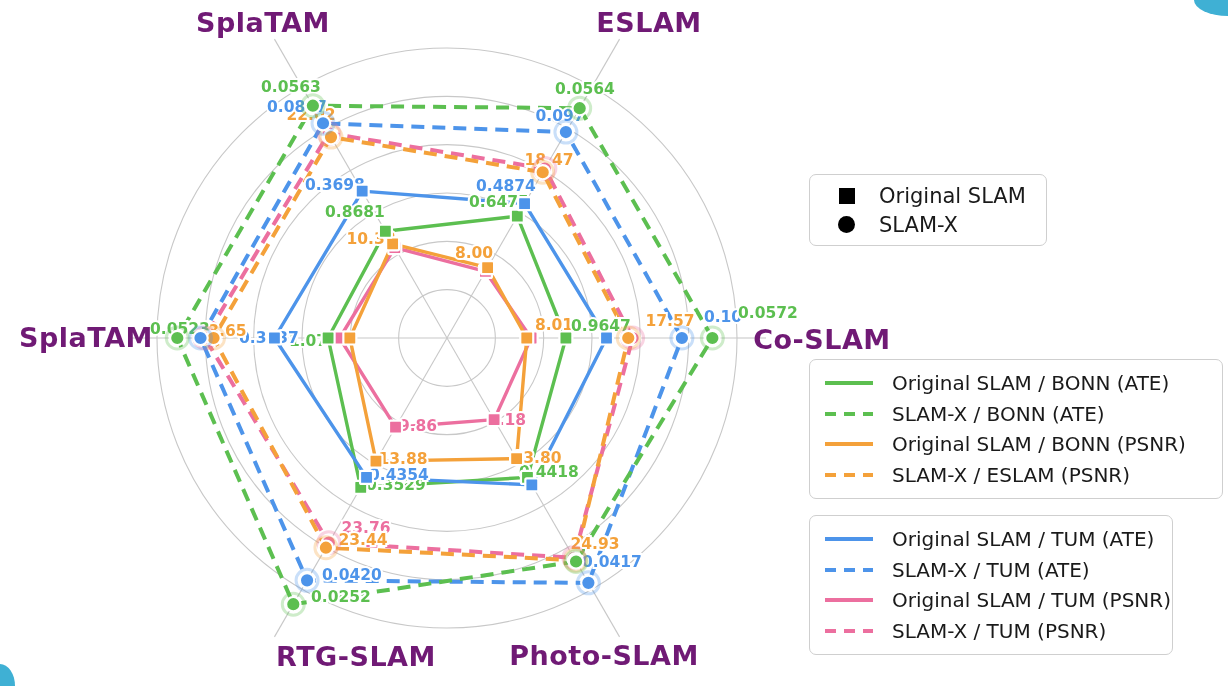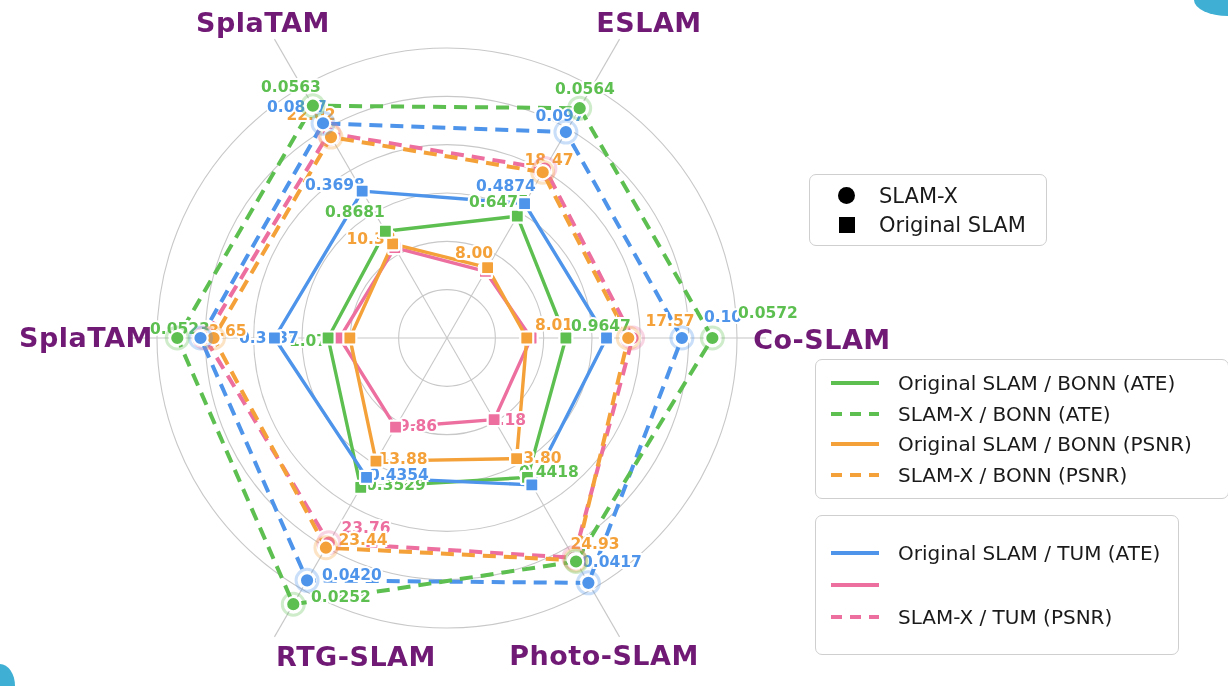--- a/index.html
+++ b/index.html
@@ -14,21 +14,21 @@
               font-size:27px;color:#701a75;white-space:nowrap;letter-spacing:0.5px;}
   .legend-box{position:absolute;background:#fff;border:1.6px solid #cfcfcf;border-radius:7px;
               box-sizing:border-box;display:flex;flex-direction:column;justify-content:center;}
   .legend-row{display:flex;align-items:center;}
   .legend-label{color:#1a1a1a;white-space:nowrap;}
   .mk-legend{left:809px;top:174px;width:238px;height:72px;padding:6px 10px;}
   .mk-legend .legend-row{height:32px;gap:24px;padding-left:18px;}
   .mk-legend .legend-label{font-size:21px;}
   .mk-dot{width:17px;height:17px;border-radius:50%;background:#000;flex:0 0 auto;}
   .mk-sq{width:16px;height:16px;background:#000;flex:0 0 auto;margin-left:1px;}
-  .line-legend{padding:8px 14px;margin-left:6px;}
+  .line-legend{padding:8px 14px;}
   .line-legend .legend-row{height:32px;gap:18px;}
   .line-legend .legend-label{font-size:20px;}
   .bonn-legend{left:809px;top:359px;width:414px;height:140px;}
   .tum-legend{left:809px;top:515px;width:364px;height:140px;}
   .sample{flex:0 0 auto;}
 </style>
 </head>
 <body>
 
 <div class="stage">
@@ -171,27 +171,27 @@
       <div class="axis-title" style="left: 822px; top: 339px;">Co-SLAM</div>
       <div class="axis-title" style="left: 649px; top: 22px;">ESLAM</div>
       <div class="axis-title" style="left: 263px; top: 22px;">SplaTAM</div>
       <div class="axis-title" style="left: 86px; top: 337px;">SplaTAM</div>
       <div class="axis-title" style="left: 337px; top: 656px; margin-left: 19px;">RTG-SLAM</div>
       <div class="axis-title" style="left: 604px; top: 655px;">Photo-SLAM</div>
     </div>
 
   <div class="legend-box mk-legend" id="marker-legend">
       <div class="legend-row">
+        <span class="mk-sq"></span>
+        <span class="legend-label">Original SLAM</span>
+      </div>
+      <div class="legend-row">
         <span class="mk-dot"></span>
         <span class="legend-label">SLAM-X</span>
       </div>
-      <div class="legend-row">
-        <span class="mk-sq"></span>
-        <span class="legend-label">Original SLAM</span>
-      </div>
     </div>
   <div class="legend-box line-legend bonn-legend" id="bonn-legend">
       <div class="legend-row">
         <svg width="50" height="8" class="sample">
           <line x1="1" y1="4" x2="49" y2="4" stroke="#5cbf50" stroke-width="4"></line>
         </svg>
         <span class="legend-label">Original SLAM / BONN (ATE)</span>
       </div>
       <div class="legend-row">
         <svg width="50" height="8" class="sample">
@@ -202,34 +202,41 @@
       <div class="legend-row">
         <svg width="50" height="8" class="sample">
           <line x1="1" y1="4" x2="49" y2="4" stroke="#f4a13a" stroke-width="4"></line>
         </svg>
         <span class="legend-label">Original SLAM / BONN (PSNR)</span>
       </div>
       <div class="legend-row">
         <svg width="50" height="8" class="sample">
           <line x1="1" y1="4" x2="49" y2="4" stroke="#f4a13a" stroke-width="4" stroke-dasharray="11 8"></line>
         </svg>
-        <span class="legend-label">SLAM-X / BONN (PSNR)</span>
+        <span class="legend-label">SLAM-X / ESLAM (PSNR)</span>
       </div>
     </div>
   <div class="legend-box line-legend tum-legend" id="tum-legend">
       <div class="legend-row">
         <svg width="50" height="8" class="sample">
           <line x1="1" y1="4" x2="49" y2="4" stroke="#4d94ea" stroke-width="4"></line>
         </svg>
         <span class="legend-label">Original SLAM / TUM (ATE)</span>
       </div>
       <div class="legend-row">
         <svg width="50" height="8" class="sample">
+          <line x1="1" y1="4" x2="49" y2="4" stroke="#4d94ea" stroke-width="4" stroke-dasharray="11 8"></line>
+        </svg>
+        <span class="legend-label">SLAM-X / TUM (ATE)</span>
+      </div>
+      <div class="legend-row">
+        <svg width="50" height="8" class="sample">
           <line x1="1" y1="4" x2="49" y2="4" stroke="#ec6f9f" stroke-width="4"></line>
         </svg>
+        <span class="legend-label">Original SLAM / TUM (PSNR)</span>
       </div>
       <div class="legend-row">
         <svg width="50" height="8" class="sample">
           <line x1="1" y1="4" x2="49" y2="4" stroke="#ec6f9f" stroke-width="4" stroke-dasharray="11 8"></line>
         </svg>
         <span class="legend-label">SLAM-X / TUM (PSNR)</span>
       </div>
     </div>
 
   <div class="corner-tr"></div>

